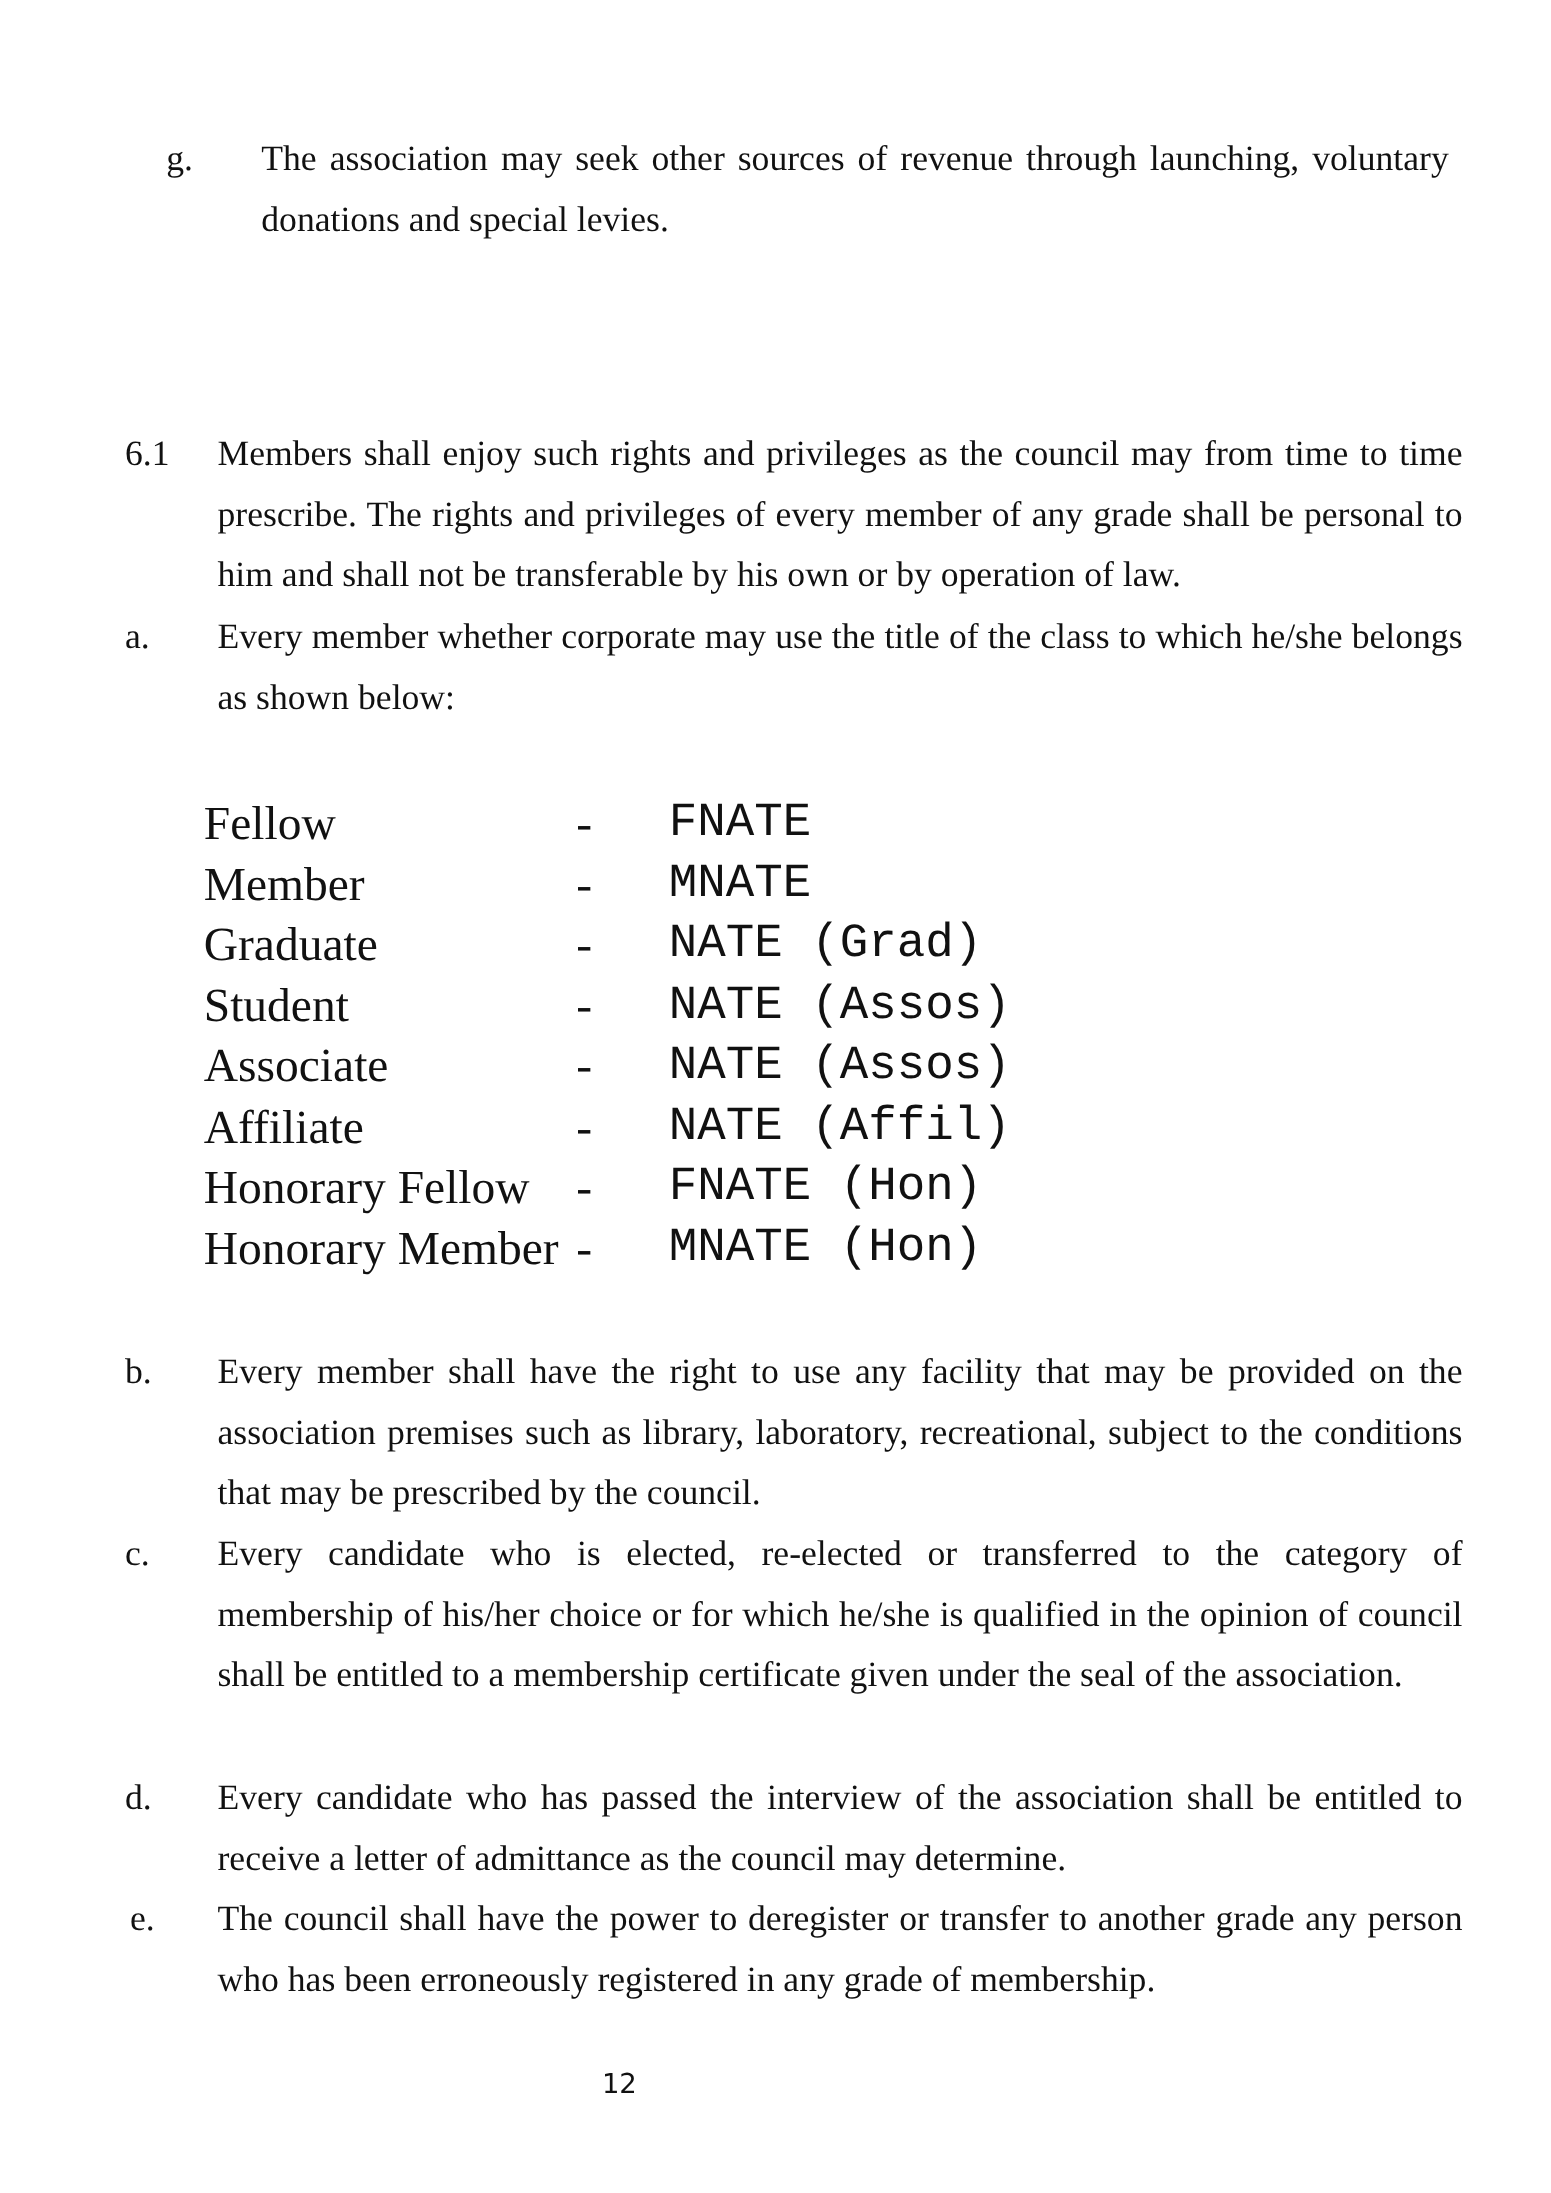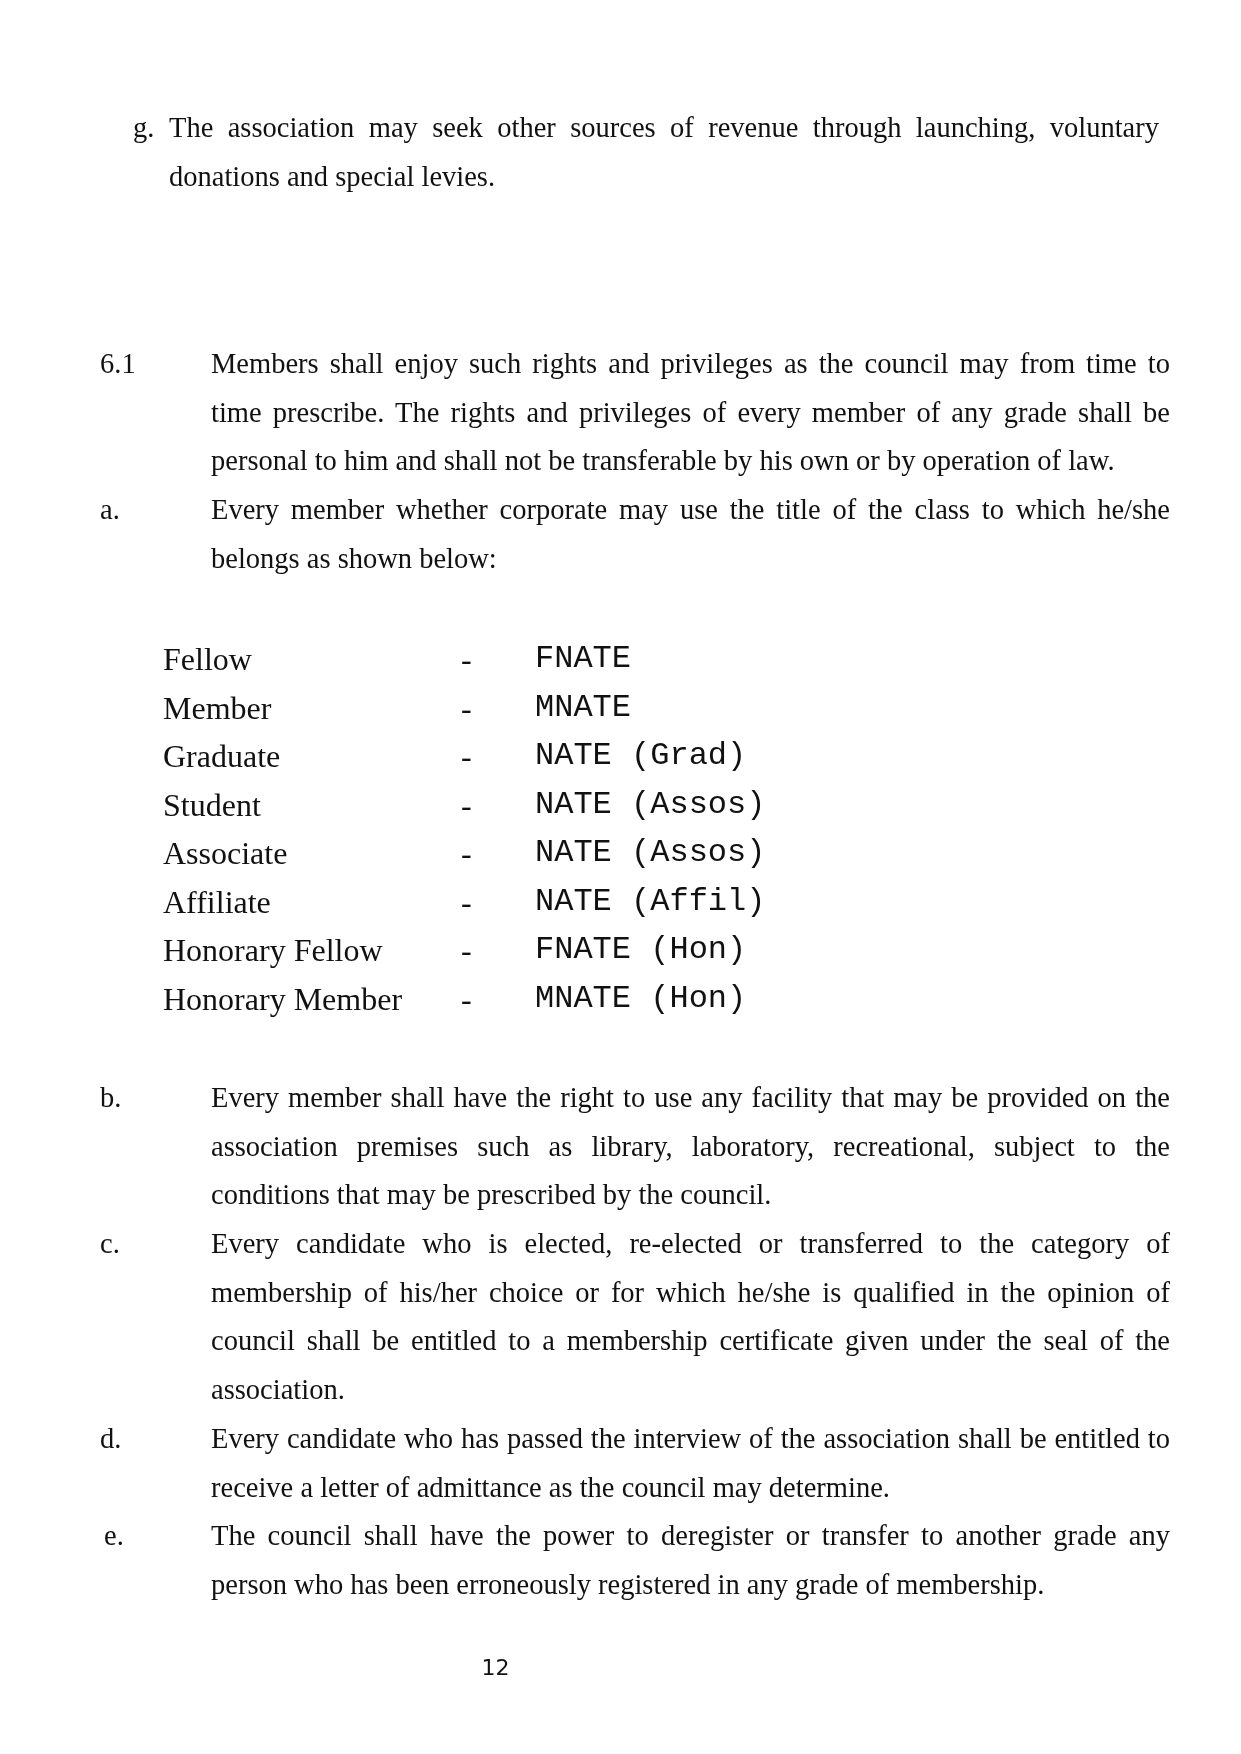--- a/index.html
+++ b/index.html
@@ -18,42 +18,42 @@
     width: 1070px;
     font-size: 28.5px;
     line-height: 48.5px;
   }
   .marker {
     position: absolute;
     left: 0;
     top: 0;
   }
   .body-text {
-    margin-left: 111px;
+    margin-left: 74px;
     text-align: justify;
     text-align-last: left;
   }
   .item-g { left: 89px; top: 104px; }
   .item-g .marker { left: 44px; }
-  .item-g .body-text { margin-left: 80px; }
+  .item-g .body-text { margin-left: 120px; }
   .heading {
     position: absolute;
     left: 89px;
     top: 300px;
     font-size: 28px;
     font-weight: bold;
     line-height: 40px;
     letter-spacing: -0.3px;
   }
   .heading .gap { display: inline-block; width: 24px; }
   .titles {
     position: absolute;
     left: 163px;
     top: 635px;
-    font-size: 32px;
+    font-size: 38px;
   }
   .title-row {
     height: 48.5px;
     line-height: 48.5px;
     position: relative;
     width: 700px;
   }
   .title-row .grade { position: absolute; left: 0; }
   .title-row .dash { position: absolute; left: 298px; }
   .title-row .abbr { position: absolute; left: 372px; font-family: Liberation Mono, monospace; }

